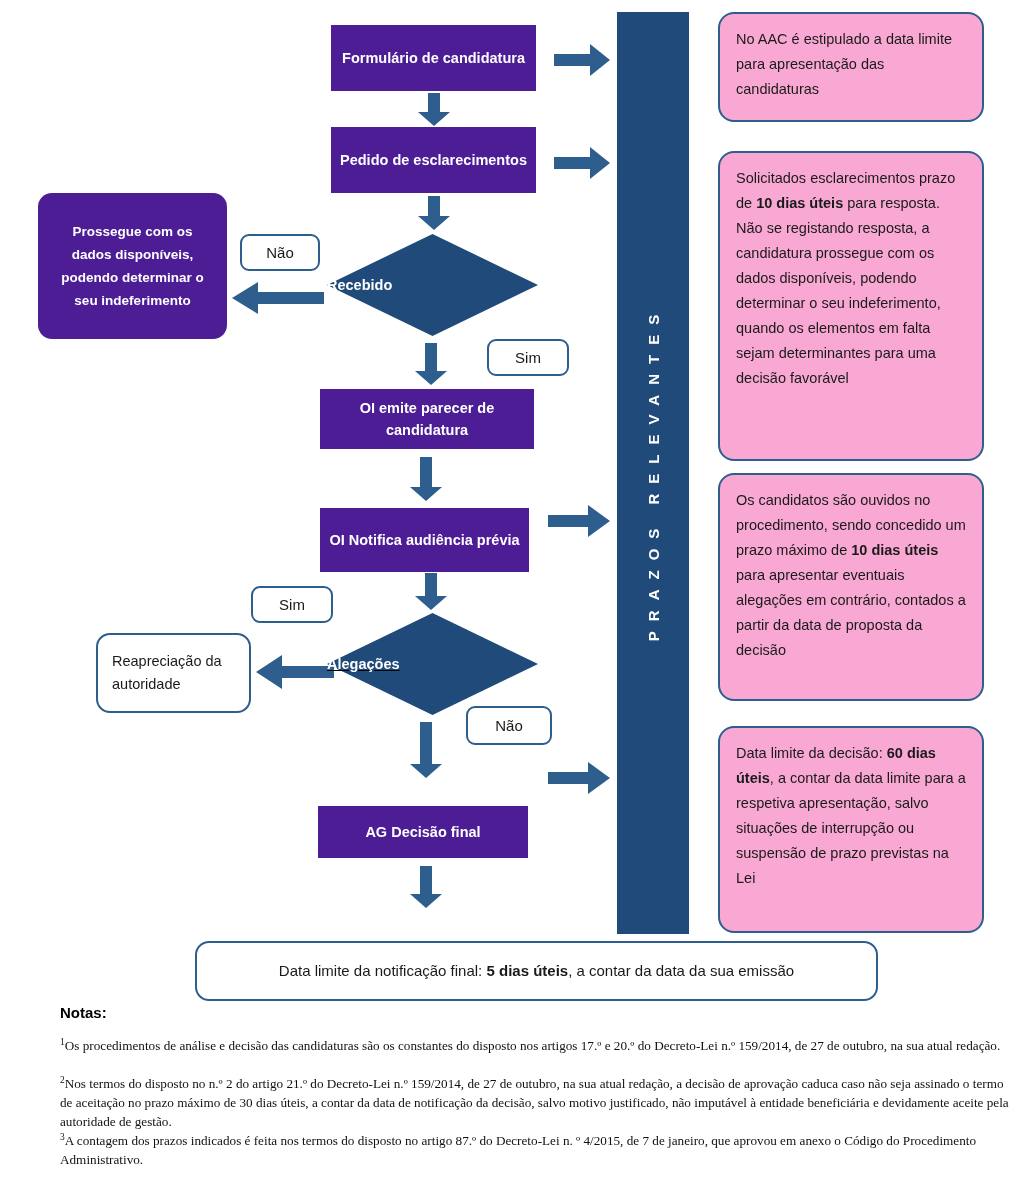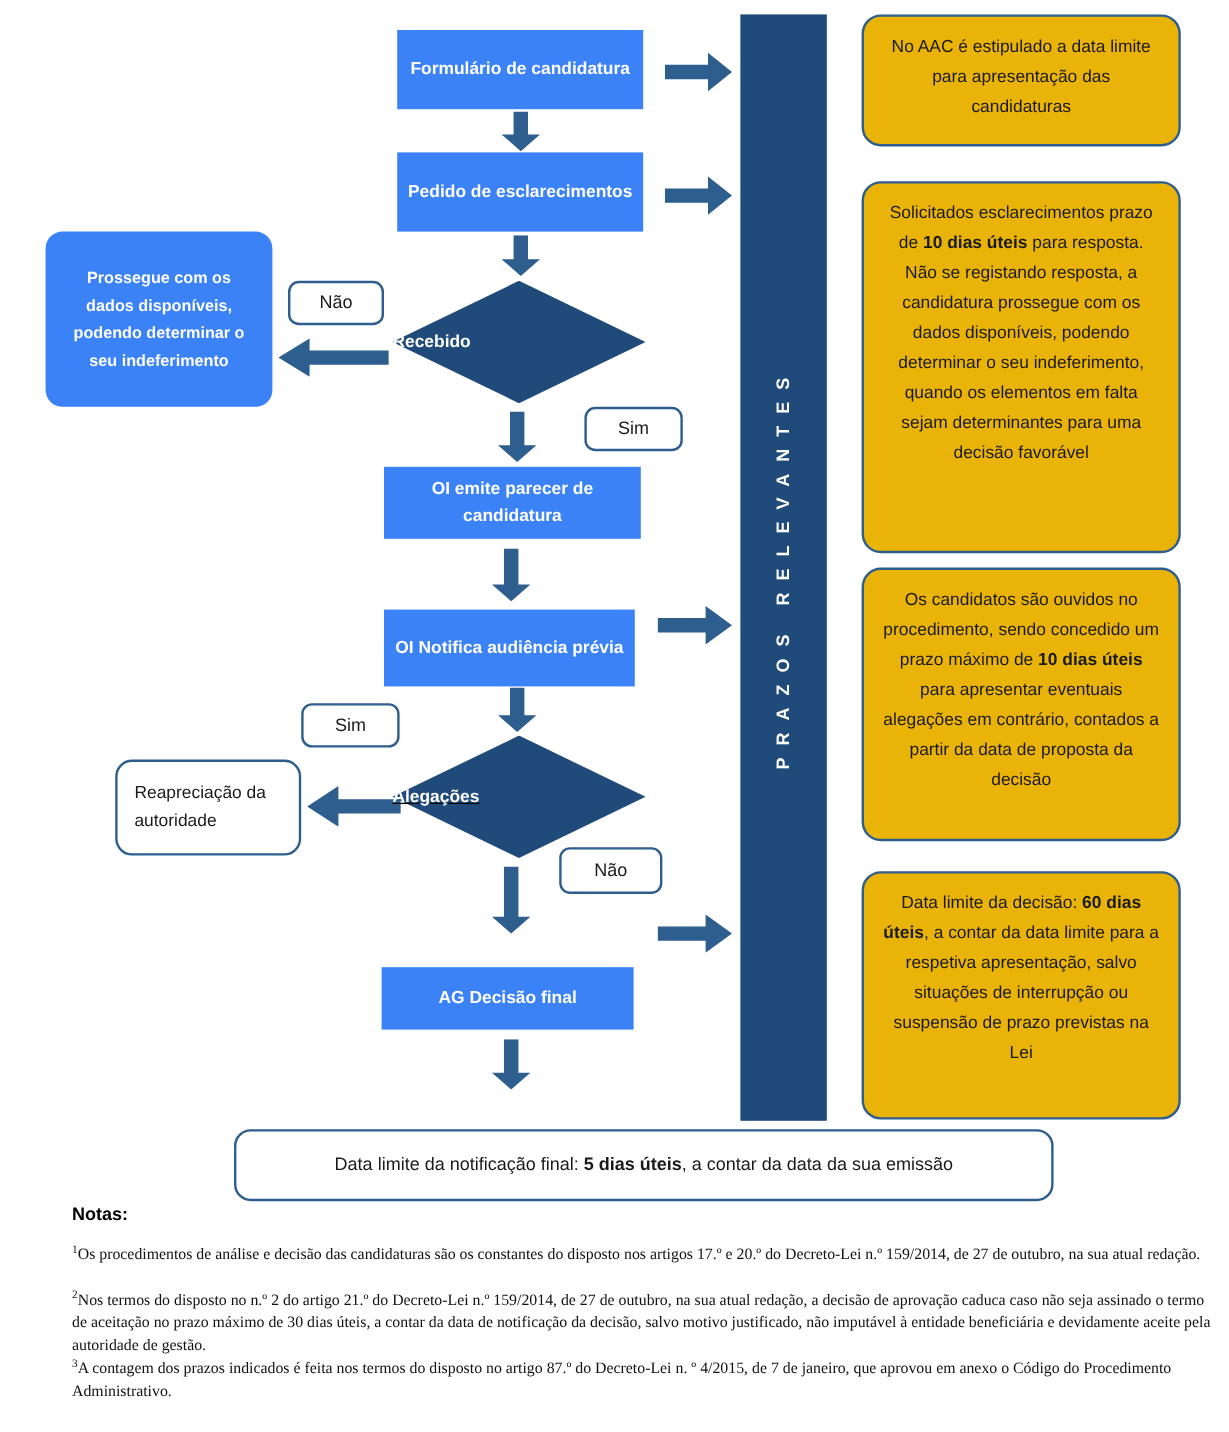--- a/index.html
+++ b/index.html
@@ -14,21 +14,21 @@
   #canvas {
     position: relative;
     width: 1024px;
     height: 1193px;
     background: #ffffff;
     overflow: hidden;
   }
   
   .pbox {
     position: absolute;
-    background: #3b82f6;
+    background: #4c1d95;
     color: #ffffff;
     font-weight: bold;
     font-size: 14.5px;
     line-height: 1.55;
     display: flex;
     align-items: center;
     justify-content: center;
     text-align: center;
     box-sizing: border-box;
     padding: 4px 8px;
@@ -54,29 +54,28 @@
   .diamond .dlabel {
     position: relative;
     color: #ffffff;
     font-weight: bold;
     font-size: 14.5px;
     text-align: center;
     z-index: 2;
   }
   .callout {
     position: absolute;
-    background: #eab308;
+    background: #f9a8d4;
     border: 2.5px solid #2E5E8E;
     border-radius: 16px;
     box-sizing: border-box;
     padding: 13px 16px;
     font-size: 14.5px;
     line-height: 1.72;
     color: #1a1a1a;
-    text-align: center;
   }
   .callout b { font-weight: bold; }
   .label-chip {
     position: absolute;
     background: #ffffff;
     border: 2.5px solid #2E5E8E;
     border-radius: 9px;
     box-sizing: border-box;
     display: flex;
     align-items: center;

